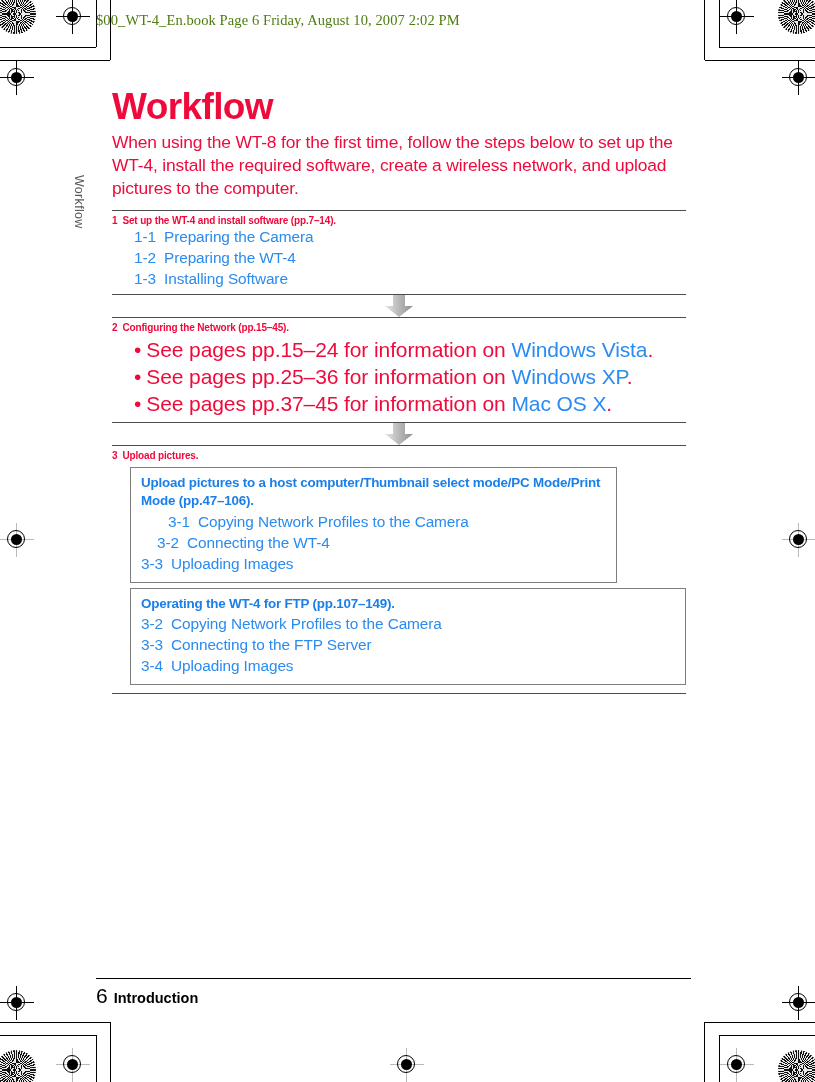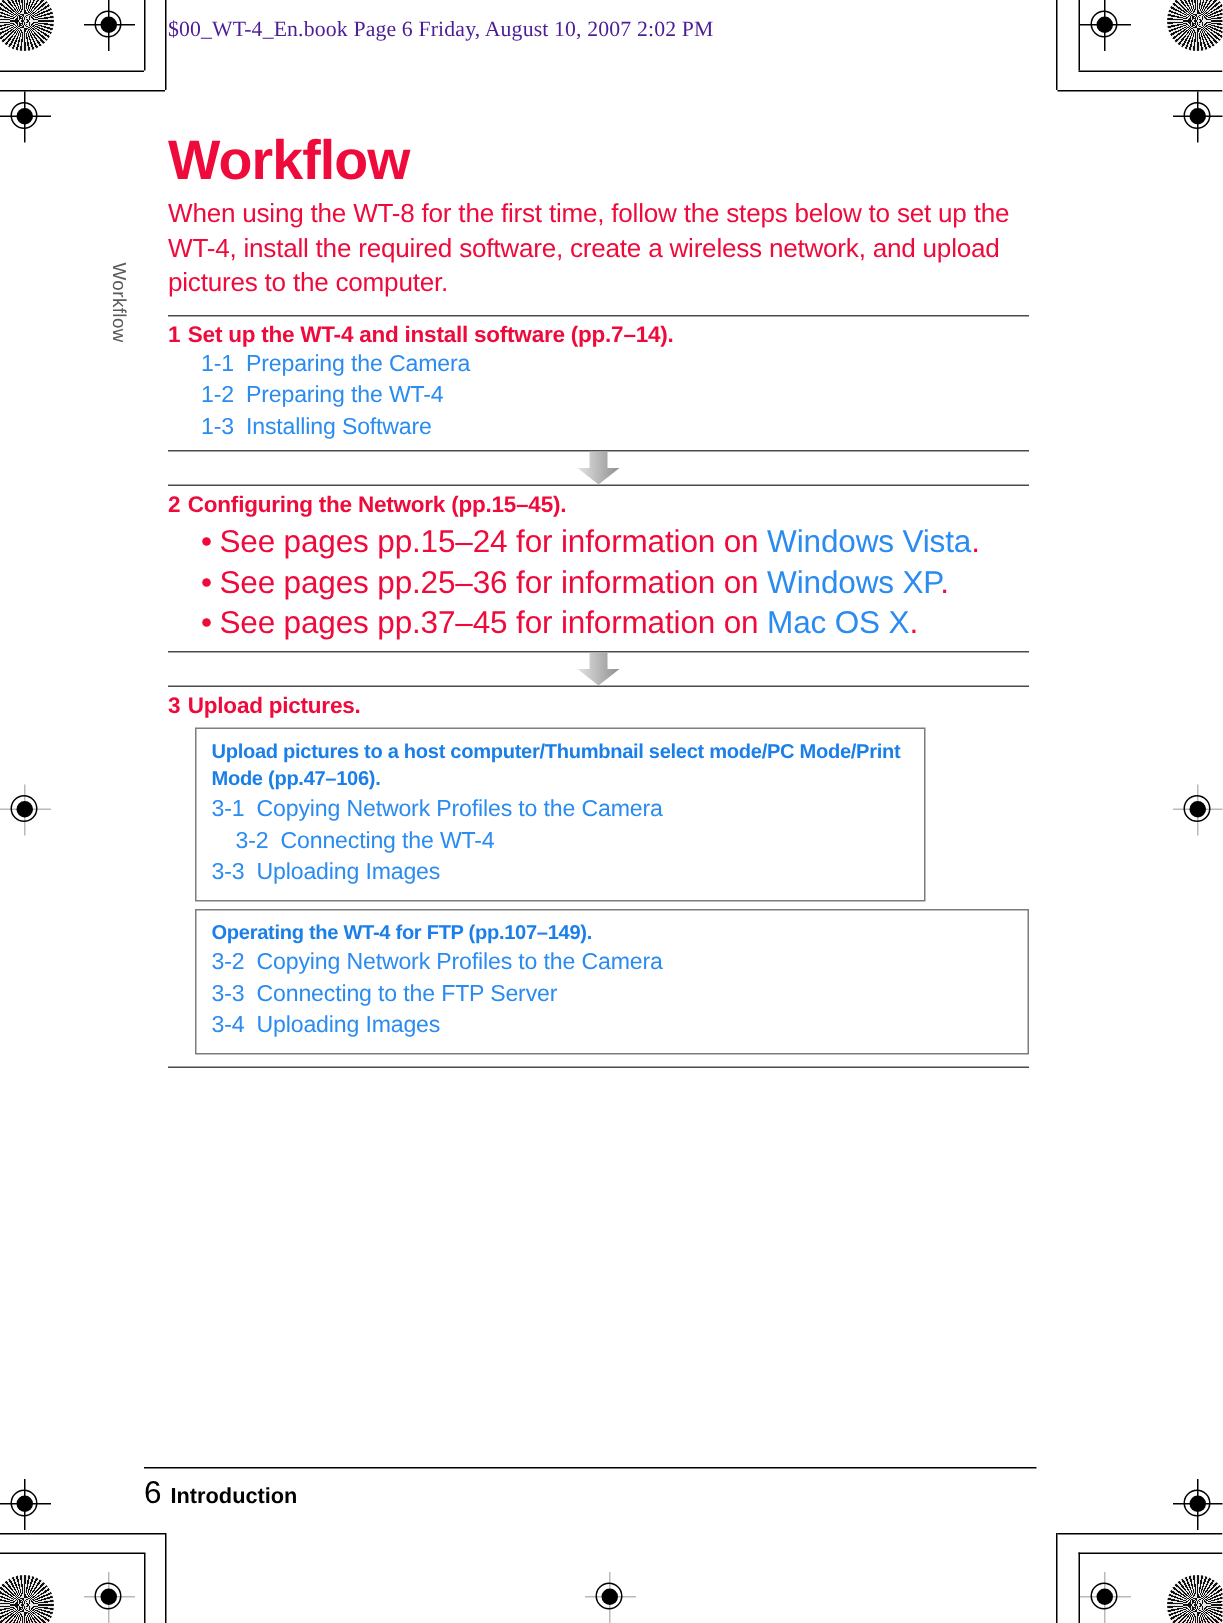--- a/index.html
+++ b/index.html
@@ -43,24 +43,24 @@
     width: 40px; height: 40px;
     border-radius: 50%;
     background:
       repeating-conic-gradient(from 0deg, #111 0deg 4deg, #e9e9e9 4deg 8deg);
     overflow: hidden;
   }
 
   
   .bookline {
     position: absolute;
-    left: 112px; top: 12px;
+    left: 96px; top: 12px;
     font-family: "Liberation Serif", serif;
     font-size: 14.5px;
-    color: #4c1d95;
+    color: #4d7c0f;
     white-space: nowrap;
     letter-spacing: .1px;
   }
 
   
   .sidetab {
     position: absolute;
     left: 72px; top: 175px;
     font-size: 12.5px;
     color: #595959;
@@ -91,21 +91,21 @@
   }
 
   .rule {
     height: 1px;
     background: #4b4b4b;
     width: 100%;
   }
 
   .step-head {
     color: #ef0a3c;
-    font-size: 15px;
+    font-size: 10px;
     font-weight: bold;
     letter-spacing: -0.15px;
     white-space: nowrap;
   }
   .step-head .num { margin-right: 5px; }
 
   .sub {
     color: #2a8bf0;
     font-size: 15.4px;
     letter-spacing: -0.1px;
@@ -343,21 +343,21 @@
   </div>
   <div class="rule"></div>
 
   <div style="padding:4px 0 0 0;">
     <div class="step-head">
       <span class="num">3</span><span>Upload pictures.</span>
     </div>
 
     <div class="box" style="margin:6px 0 0 18px;width:487px;">
       <div class="box-title">Upload pictures to a host computer/Thumbnail select mode/PC Mode/Print Mode (pp.47–106).</div>
-      <div class="sub" style="margin-top:3px;">
+      <div class="sub" style="margin-top:3px;margin-left:27px;">
         <span class="idx">3-1</span><span>Copying Network Profiles to the Camera</span>
       </div>
       <div class="sub" style="margin-top:3px;margin-left:16px;">
         <span class="idx">3-2</span><span>Connecting the WT-4</span>
       </div>
       <div class="sub" style="margin-top:3px;">
         <span class="idx">3-3</span><span>Uploading Images</span>
       </div>
     </div>
 

